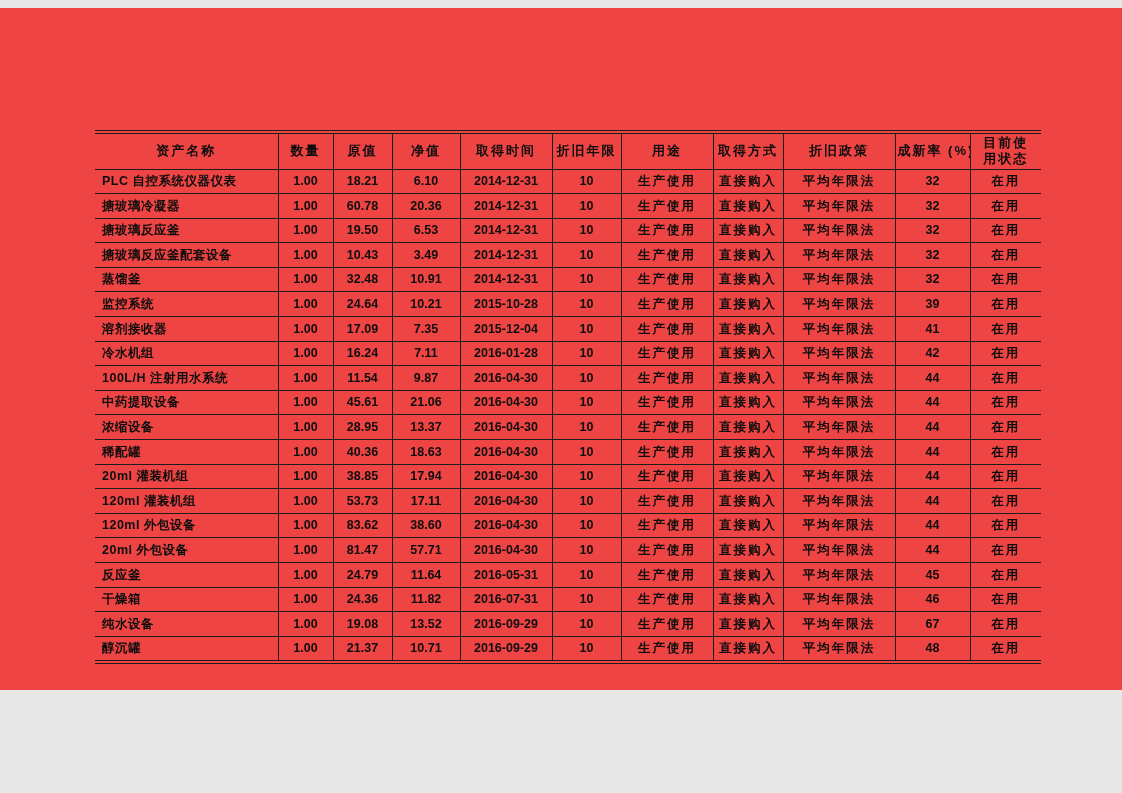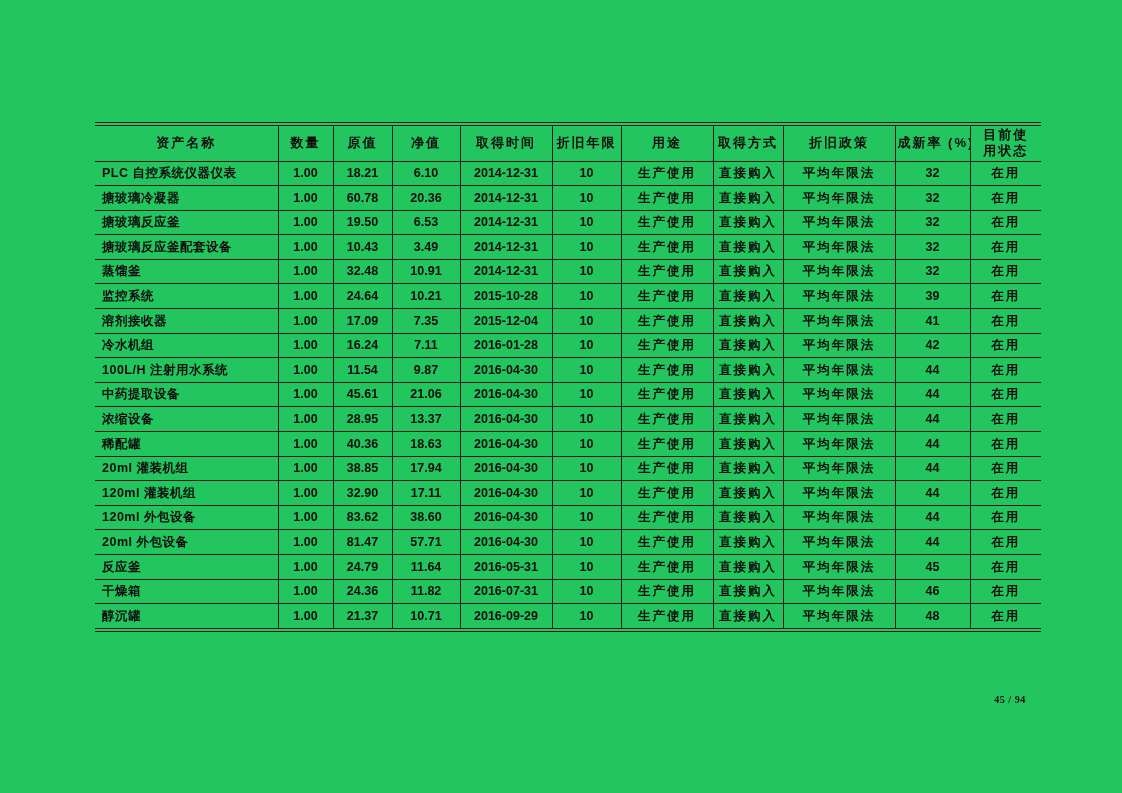--- a/index.html
+++ b/index.html
@@ -1,19 +1,19 @@
 <!DOCTYPE html>
 <html><head>
 <meta charset="utf-8">
 <style>
   html,body { margin:0; padding:0; }
   body { background:#e8e8e8; font-family:"Liberation Sans","DejaVu Sans",sans-serif; }
   .page {
-    position:relative; width:1122px; height:793px; background:#22c55e;
-    margin:0 auto; overflow:hidden; color:#111;
+    position:relative; width:1122px; height:682px; background:#ef4444;
+    margin:8px auto; overflow:hidden; color:#111;
   }
   table.asset-table {
     position:absolute; left:95px; top:122px;
     width:946px; table-layout:fixed;
     border-collapse:collapse;
     border-top:4px double #1c1c1c;
     border-bottom:4px double #1c1c1c;
     font-weight:bold; color:#0d0d0d;
   }
   .asset-table th, .asset-table td {
@@ -246,21 +246,21 @@
           <td class="col-depreciation_years">10</td>
           <td class="col-usage">生产使用</td>
           <td class="col-acquisition_method">直接购入</td>
           <td class="col-depreciation_policy">平均年限法</td>
           <td class="col-newness_rate">44</td>
           <td class="col-status">在用</td>
         </tr>
         <tr>
           <td class="col-name">120ml 灌装机组</td>
           <td class="col-quantity">1.00</td>
-          <td class="col-original_value">32.90</td>
+          <td class="col-original_value">53.73</td>
           <td class="col-net_value">17.11</td>
           <td class="col-acquired_date">2016-04-30</td>
           <td class="col-depreciation_years">10</td>
           <td class="col-usage">生产使用</td>
           <td class="col-acquisition_method">直接购入</td>
           <td class="col-depreciation_policy">平均年限法</td>
           <td class="col-newness_rate">44</td>
           <td class="col-status">在用</td>
         </tr>
         <tr>
@@ -309,20 +309,33 @@
           <td class="col-net_value">11.82</td>
           <td class="col-acquired_date">2016-07-31</td>
           <td class="col-depreciation_years">10</td>
           <td class="col-usage">生产使用</td>
           <td class="col-acquisition_method">直接购入</td>
           <td class="col-depreciation_policy">平均年限法</td>
           <td class="col-newness_rate">46</td>
           <td class="col-status">在用</td>
         </tr>
         <tr>
+          <td class="col-name">纯水设备</td>
+          <td class="col-quantity">1.00</td>
+          <td class="col-original_value">19.08</td>
+          <td class="col-net_value">13.52</td>
+          <td class="col-acquired_date">2016-09-29</td>
+          <td class="col-depreciation_years">10</td>
+          <td class="col-usage">生产使用</td>
+          <td class="col-acquisition_method">直接购入</td>
+          <td class="col-depreciation_policy">平均年限法</td>
+          <td class="col-newness_rate">67</td>
+          <td class="col-status">在用</td>
+        </tr>
+        <tr>
           <td class="col-name">醇沉罐</td>
           <td class="col-quantity">1.00</td>
           <td class="col-original_value">21.37</td>
           <td class="col-net_value">10.71</td>
           <td class="col-acquired_date">2016-09-29</td>
           <td class="col-depreciation_years">10</td>
           <td class="col-usage">生产使用</td>
           <td class="col-acquisition_method">直接购入</td>
           <td class="col-depreciation_policy">平均年限法</td>
           <td class="col-newness_rate">48</td>

